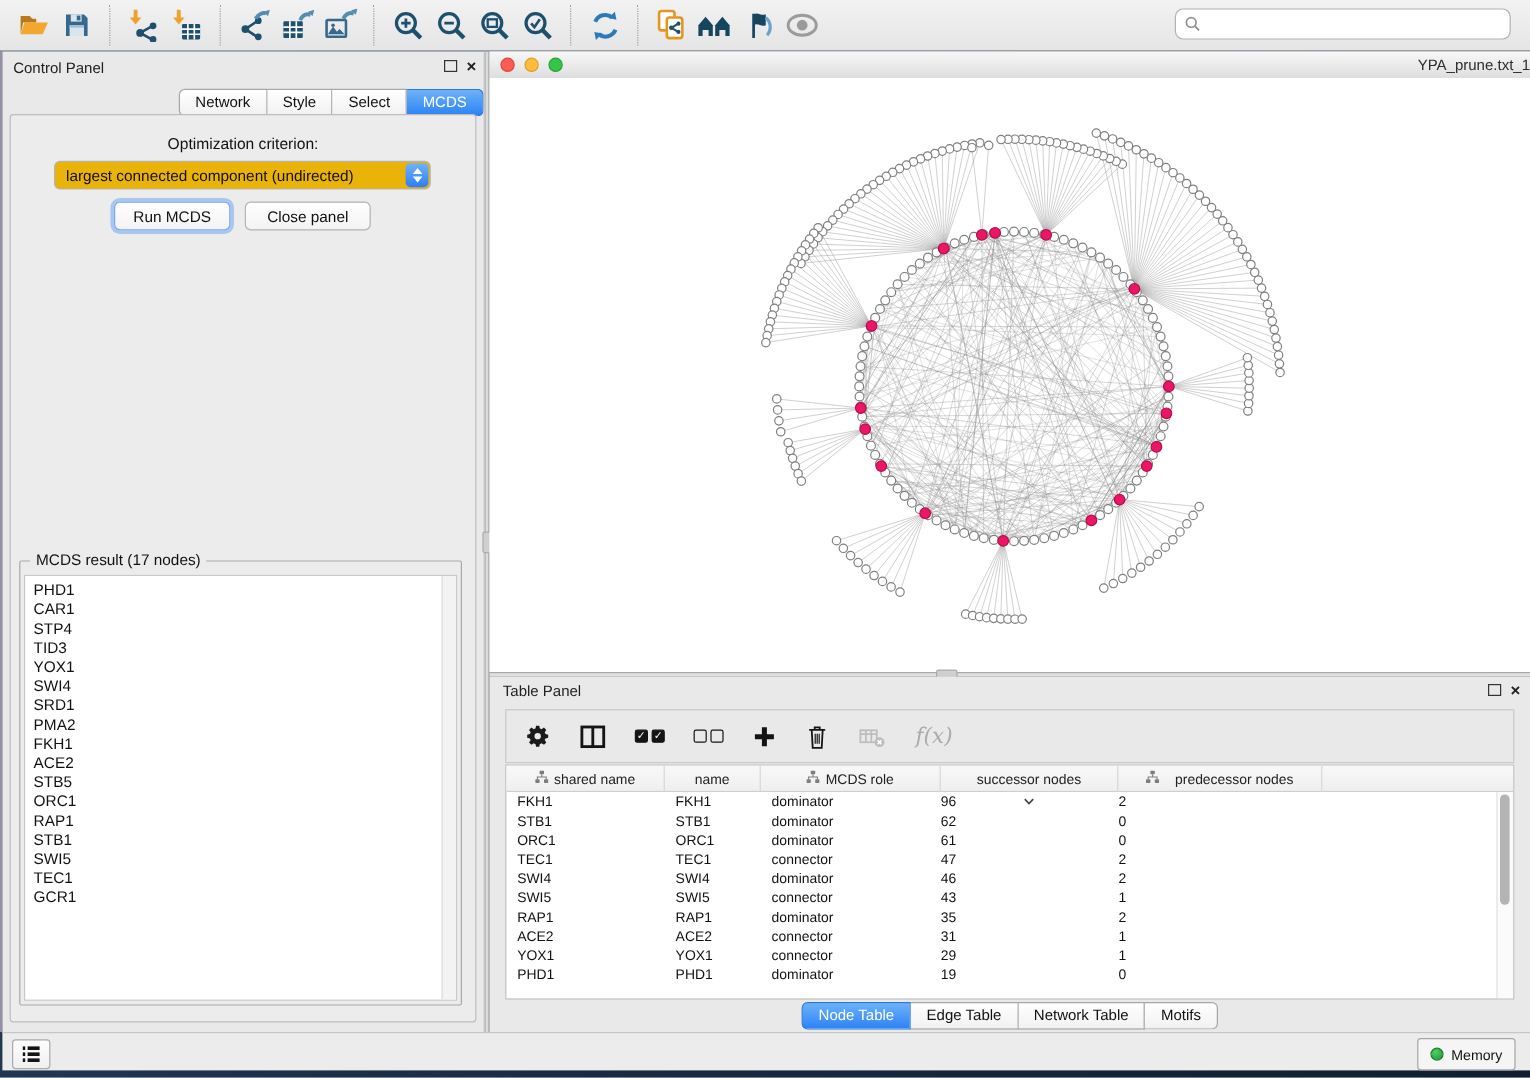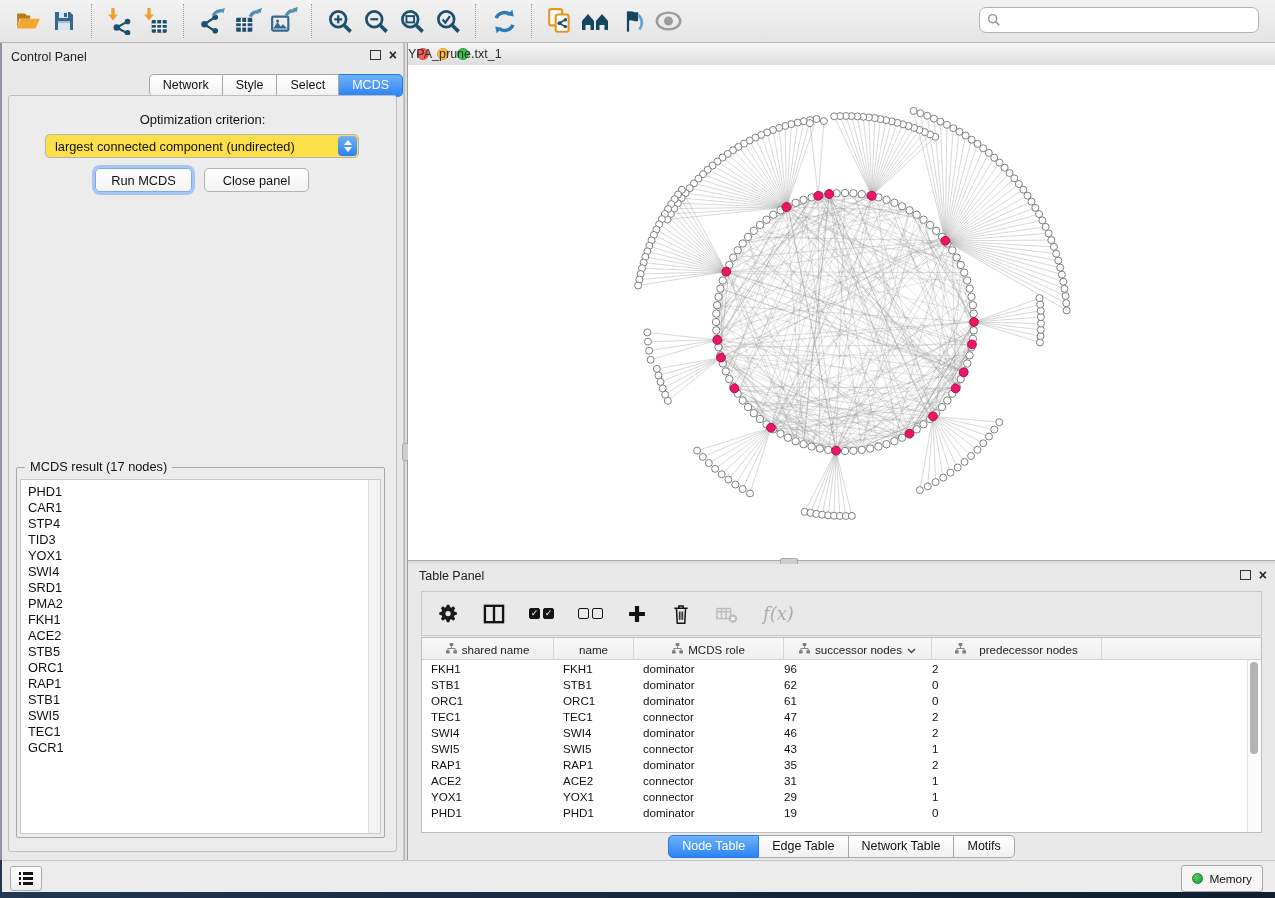--- a/index.html
+++ b/index.html
@@ -24,21 +24,21 @@
   .float-ic{width:9px;height:8px;border:1.4px solid #333;display:inline-block}
   .close-ic{font-size:14px;font-weight:bold;color:#222;line-height:10px}
   .ctabs{position:absolute;left:0;right:0;top:31px;display:flex;justify-content:flex-end}
   .ctab,.btab{font-size:12.5px;padding:3px 13px;background:linear-gradient(#ffffff,#f1f1f1);border:1px solid #a7a7a7;
         border-left:none;color:#111;cursor:default;line-height:15px}
   .ctab:first-child,.btab:first-child{border-left:1px solid #a7a7a7;border-radius:5px 0 0 5px}
   .ctab:last-child,.btab:last-child{border-radius:0 5px 5px 0}
   .ctab.active,.btab.active{background:linear-gradient(#6db2f9,#2d83f6);color:#fff;border-color:#2a78e0}
   .cp-content{position:absolute;left:6px;right:6px;top:52px;bottom:8px;background:#ececec;border:1px solid #bdbdbd;border-radius:3px}
   .opt-label{position:absolute;top:16px;left:0;right:0;text-align:center;font-size:13px;color:#111}
-  .selectbox{position:absolute;left:36px;top:38px;width:314px;height:24px;background:#fde047;border:1px solid #b4b4b4;
+  .selectbox{position:absolute;left:36px;top:38px;width:314px;height:24px;background:#eab308;border:1px solid #b4b4b4;
              border-radius:5px;display:flex;align-items:center;box-sizing:border-box}
   .selectbox .val{flex:1;font-size:12.8px;color:#111;padding-left:9px;white-space:nowrap}
   .stepper{width:19px;height:20px;margin:1px 1px 1px 0;border-radius:4px;background:linear-gradient(#6fb3fa,#2d7ef5);
            display:flex;flex-direction:column;align-items:center;justify-content:center;gap:2px}
   .tri-up{width:0;height:0;border-left:4px solid transparent;border-right:4px solid transparent;border-bottom:5px solid #fff}
   .tri-dn{width:0;height:0;border-left:4px solid transparent;border-right:4px solid transparent;border-top:5px solid #fff}
   .btn{position:absolute;height:24px;background:linear-gradient(#ffffff,#f3f3f3);border:1px solid #b3b3b3;border-radius:5px;
        font-size:12.8px;color:#111;display:flex;align-items:center;justify-content:center;box-sizing:border-box}
   .btn-run{left:86px;top:72px;width:97px;border-color:#79a9ee;box-shadow:0 0 0 3px rgba(88,152,251,.45)}
   .btn-close{left:195px;top:72px;width:105px}
@@ -53,21 +53,21 @@
   .vgrip{position:absolute;left:-3px;top:400px;width:8px;height:16px;background:#cfcfcf;border:1px solid #aaa;border-radius:2px}
   
   .netpanel{left:408px;top:43px;width:867px;height:517px;background:#fff;box-sizing:border-box}
   .nv-titlebar{position:absolute;left:0;top:0;right:0;height:22px;background:linear-gradient(#f7f7f7,#dedede);
                border-bottom:1px solid #aeaeae;display:flex;align-items:center}
   .lights{display:flex;gap:8px;padding-left:9px}
   .light{width:12px;height:12px;border-radius:50%;box-sizing:border-box}
   .l-red{background:#fb5d55;border:1px solid #e1463e}
   .l-yellow{background:#fdbc40;border:1px solid #dfa023}
   .l-green{background:#35c649;border:1px solid #26a234}
-  .nv-title{position:absolute;left:0;right:0;text-align:left;font-size:12.5px;color:#2d2d2d}
+  .nv-title{position:absolute;left:0;right:0;text-align:right;font-size:12.5px;color:#2d2d2d}
   .nv-canvas{position:absolute;left:0;top:22px;right:0;bottom:0;background:#fff}
   .nv-canvas svg{position:absolute;left:0;top:0}
   
   .hsplit{left:408px;top:560px;width:867px;height:4px;background:#e0e0e0;border-top:1px solid #a8a8a8;box-sizing:border-box}
   .hgrip{position:absolute;left:372px;top:-3px;width:16px;height:8px;background:#cfcfcf;border:1px solid #aaa;border-radius:2px}
   
   .tpanel{left:408px;top:564px;width:867px;height:296px;background:#e9e9e9;box-sizing:border-box}
   .tp-title{position:absolute;left:11px;top:5px;font-size:12.5px;color:#222}
   .tp-toolbar{position:absolute;left:13px;right:13px;top:27px;height:45px;background:#e9e9e9;border:1px solid #c9c9c9;
               display:flex;align-items:center;gap:24px;padding-left:16px;box-sizing:border-box}
@@ -1146,21 +1146,21 @@
           <span><svg width="11" height="11" viewBox="0 0 12 12">
               <g fill="#7d7d7d">
                 <rect x="4" y="0" width="4" height="3.4" rx="0.6"></rect>
                 <rect x="0" y="8" width="4" height="3.4" rx="0.6"></rect>
                 <rect x="8" y="8" width="4" height="3.4" rx="0.6"></rect>
               </g>
               <path d="M6 3.4v2.6M2 8V6h8v2" stroke="#7d7d7d" fill="none"></path>
             </svg></span>
           <span>MCDS role</span>
         </div>
-        <div class="th" style="width: 148px;">
+        <div class="th" style="width: 148px; flex-direction: column;">
           <span><svg width="11" height="11" viewBox="0 0 12 12">
               <g fill="#7d7d7d">
                 <rect x="4" y="0" width="4" height="3.4" rx="0.6"></rect>
                 <rect x="0" y="8" width="4" height="3.4" rx="0.6"></rect>
                 <rect x="8" y="8" width="4" height="3.4" rx="0.6"></rect>
               </g>
               <path d="M6 3.4v2.6M2 8V6h8v2" stroke="#7d7d7d" fill="none"></path>
             </svg></span>
           <span>successor nodes</span>
           <span><svg width="9" height="6" viewBox="0 0 9 6">

